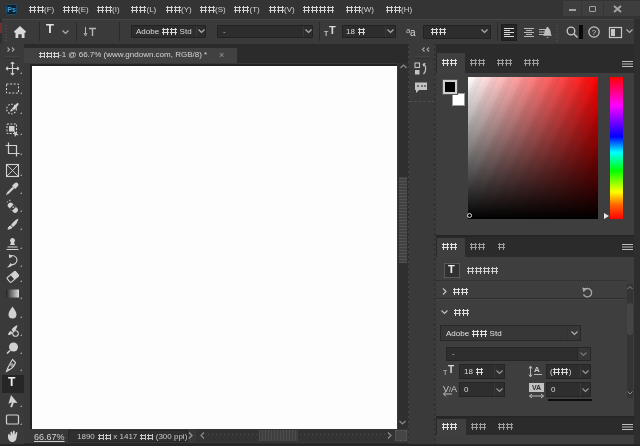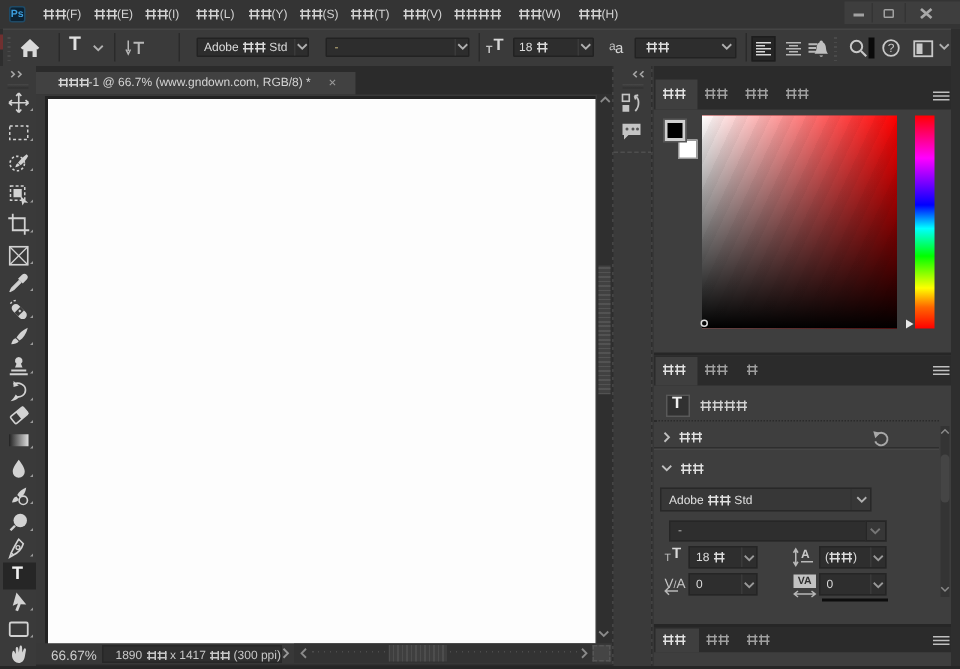--- a/index.html
+++ b/index.html
@@ -273,21 +273,21 @@
 <div class="abs" style="left:398px;top:63px;width:10px;height:366px;background:#2f2f2f;"></div>
 <div class="abs" style="left:399px;top:177px;width:8px;height:86px;background:#414141 repeating-linear-gradient(0deg,rgba(90,90,90,.7) 0 1px,transparent 1px 3px);"></div>
 <svg class="abs" style="left:400px;top:64px;" width="7" height="5">
     <path d="M0.5 4 L3.5 1 L6.5 4" fill="none" stroke="#8a8a8a" stroke-width="1.2"></path>
   </svg>
 <svg class="abs" style="left:399px;top:420px;" width="7" height="5">
     <path d="M0.5 1 L3.5 4 L6.5 1" fill="none" stroke="#8a8a8a" stroke-width="1.2"></path>
   </svg>
 
 <div class="abs" style="left:24px;top:429px;width:384px;height:14px;background:#383838;"></div>
-<div class="txt" style="left:34px;top:432px;font-size:9px;color:#cfcfcf;">66.67%</div>
+<div class="txt" style="left:34px;top:432px;font-size:9px;color:#cfcfcf;text-decoration:underline;">66.67%</div>
 <div class="abs" style="left:68px;top:430px;width:120px;height:12px;background:#2f2f2f;border:1px solid #272727;"></div>
 <div class="txt" style="left:77px;top:432px;color:#c8c8c8;">1890 <span class="z" style="width:6px;height:6.5px;"></span><span class="z" style="width:6px;height:6.5px;"></span> x 1417 <span class="z" style="width:6px;height:6.5px;"></span><span class="z" style="width:6px;height:6.5px;"></span> (300 ppi)</div>
 <svg class="abs" style="left:188px;top:432px;" width="5" height="7">
     <path d="M1 0.5 L4 3.5 L1 6.5" fill="none" stroke="#999" stroke-width="1.2"></path>
   </svg>
 <div class="abs" style="left:196px;top:429px;width:201px;height:13px;background:#333333;"></div>
 <svg class="abs" style="left:200px;top:432px;" width="5" height="7">
     <path d="M4 0.5 L1 3.5 L4 6.5" fill="none" stroke="#8a8a8a" stroke-width="1.2"></path>
   </svg>
 <div class="abs" style="left:208px;top:434px;width:178px;height:1px;background:repeating-linear-gradient(90deg,#4d4d4d 0 1px,transparent 1px 4px);"></div>

